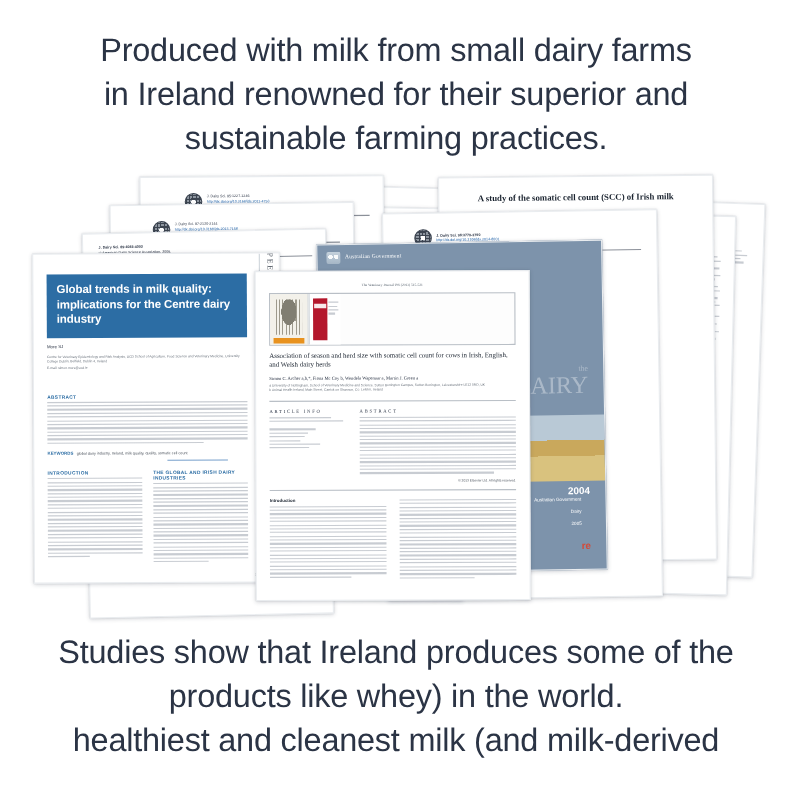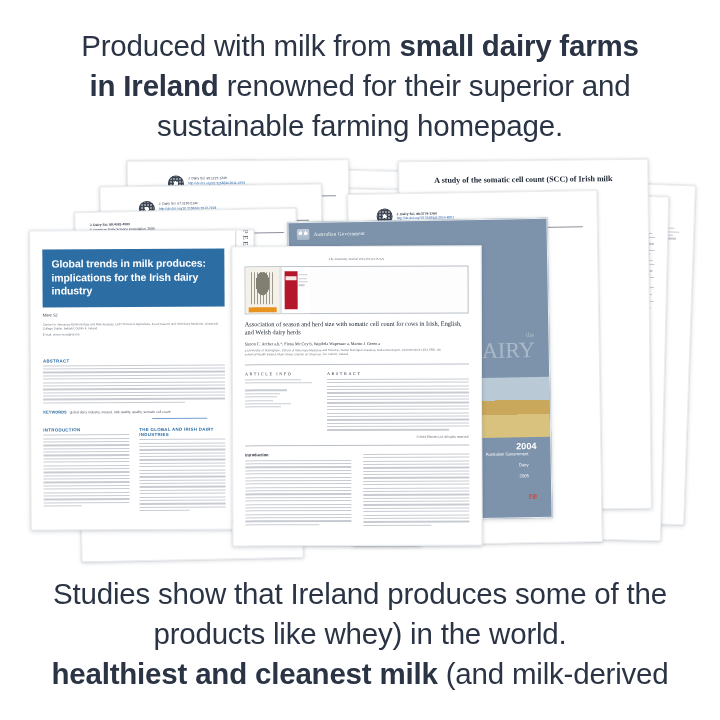--- a/index.html
+++ b/index.html
@@ -14,21 +14,21 @@
   
   .copy{
     position:absolute;left:0;width:720px;
     text-align:center;
     font-size:29.5px;
     line-height:40px;
     letter-spacing:-0.2px;
     color:#2b3445;
     font-weight:400;
   }
-  .copy b{font-weight:700;text-align:center;}
+  .copy b{font-weight:400;text-align:center;}
   #headline{top:26px;}
   #footline{top:574px;}
   .copy .ln{display:block;}
 
   
   .stacks{position:absolute;left:0;top:160px;width:720px;height:410px;}
   .paper{
     position:absolute;
     background:#ffffff;
     box-shadow:0 1px 4px rgba(40,50,70,.22), 0 0 1px rgba(40,50,70,.30);
@@ -121,21 +121,21 @@
   .scc-title{font-family:"Liberation Serif", serif;font-weight:700;font-size:8px;color:#1b2430;text-align:center;padding:14px 10px 0;}
 </style>
 </head>
 <body>
 
 <div class="page">
 
   <div class="copy" id="headline">
       <span class="ln"><span>Produced with milk from </span><b>small dairy farms</b></span>
       <span class="ln"><b>in Ireland</b><span> renowned for their superior and</span></span>
-      <span class="ln"><span>sustainable farming homepage.</span></span>
+      <span class="ln"><span>sustainable farming practices.</span></span>
     </div>
 
   <div class="stacks">
 
     <div class="paper" style="left:260px;top:10px;width:200px;height:355px;transform:rotate(1.5deg);">
       <div style="padding:26px 10px 0 10px;">
         <div class="tl" style="width:62%"></div>
           <div class="tl" style="width:90%"></div>
         <div class="tl" style="width:88%"></div>
           <div class="tl" style="width:75%"></div>
@@ -211,21 +211,21 @@
       </div>
       <div class="mh-rule" style="margin:3px 12px 0 12px;"></div>
     </div>
 
     <div class="paper" style="left:30px;top:70px;width:225px;height:300px;transform:rotate(-0.3deg);">
       <div class="peer">
         <span>PEER REVIEWED</span>
       </div>
 
       <div style="position:absolute;left:0;right:17px;top:0;bottom:0;padding:18px 12px 0 12px;">
-        <div class="banner">Global trends in milk produces: implications for the Irish dairy industry</div>
+        <div class="banner">Global trends in milk quality: implications for the Centre dairy industry</div>
 
         <div style="font-size:4px;color:#2b3445;margin-top:5px;">More SJ</div>
 
         <div class="affil" style="margin-top:5px;">Centre for Veterinary Epidemiology and Risk Analysis, UCD School of Agriculture, Food Science and Veterinary Medicine, University College Dublin, Belfield, Dublin 4, Ireland</div>
         <div class="affil" style="margin-top:2px;">E-mail: simon.more@ucd.ie</div>
 
         <div style="margin-top:22px;">
           <div class="sec-h">ABSTRACT</div>
           <div>
             <div class="tl" style="width:100%"></div>

